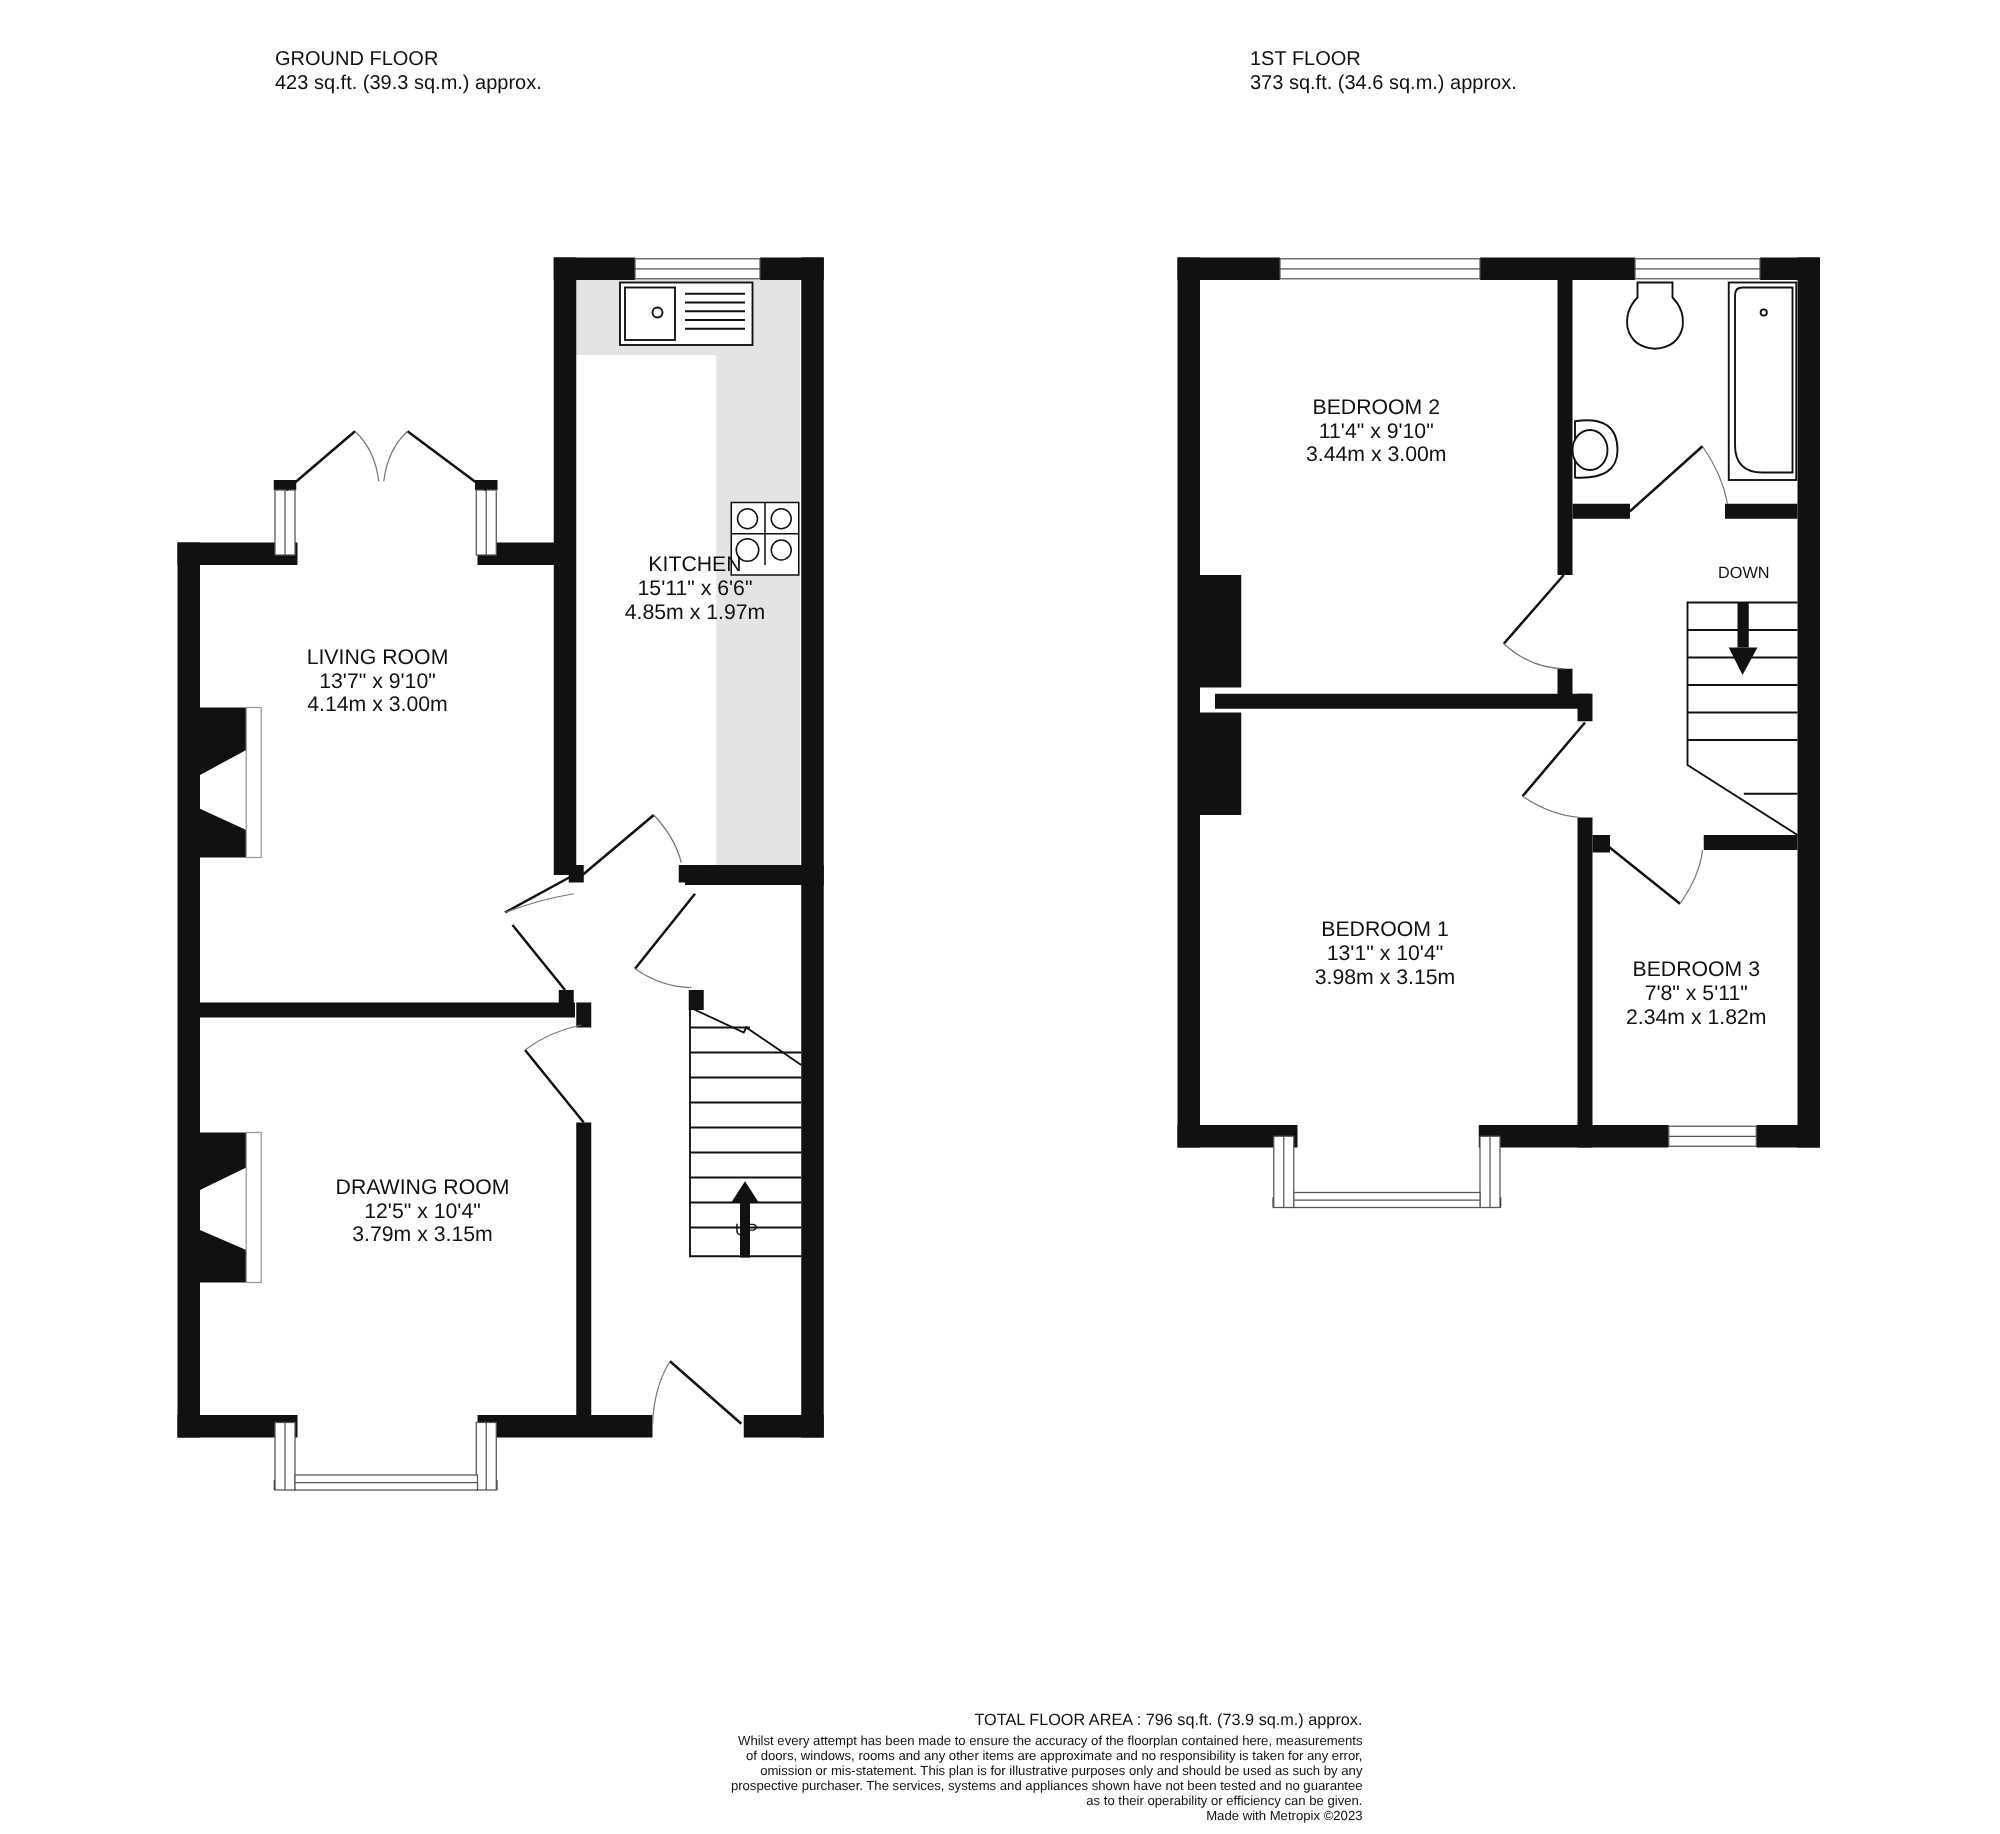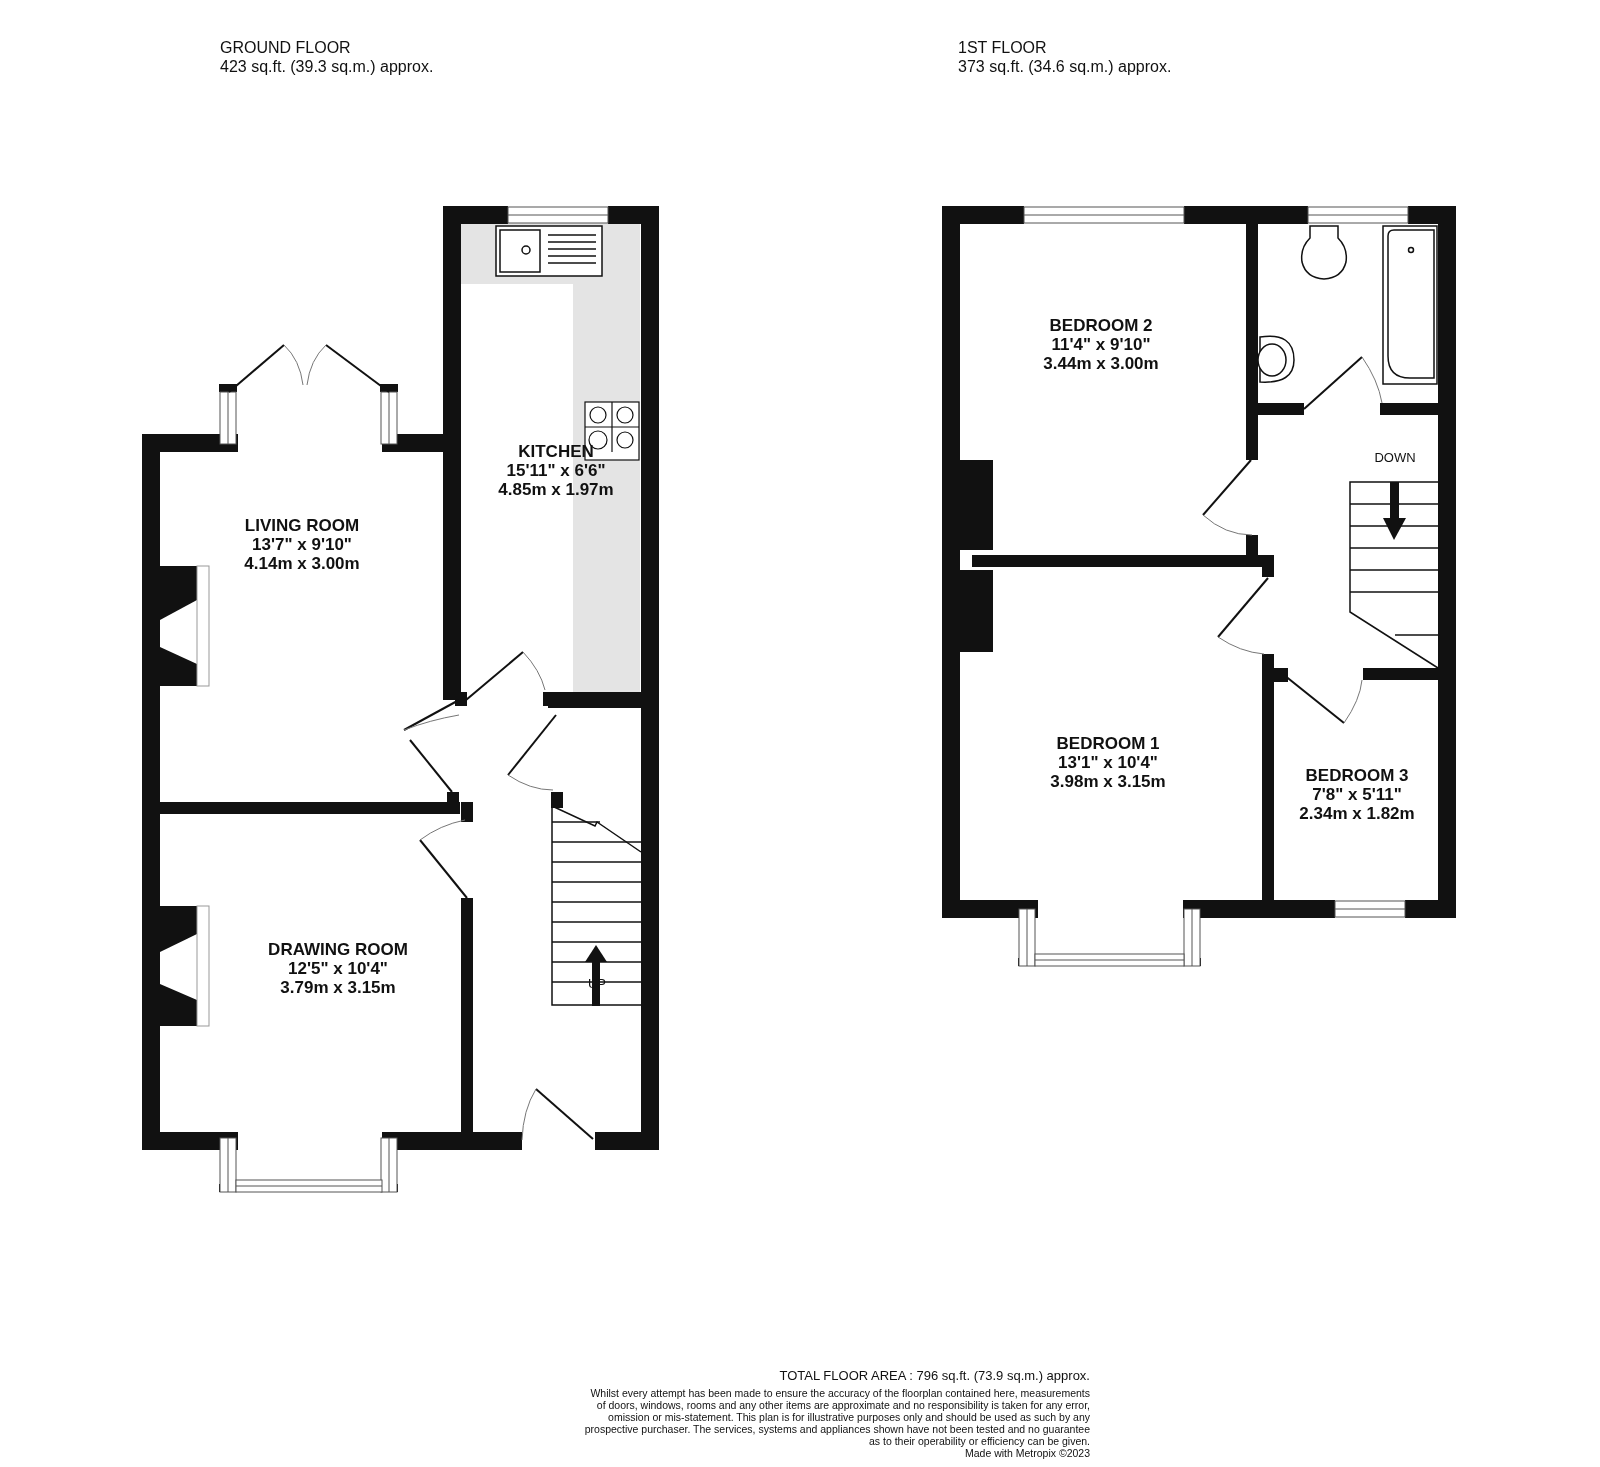--- a/index.html
+++ b/index.html
@@ -1,22 +1,22 @@
 <!DOCTYPE html>
 <html><head>
 <meta charset="utf-8">
 <style>
   html, body { margin:0; padding:0; background:#ffffff; }
   body { width:1600px; height:1467px; position:relative; overflow:hidden; font-family:"Liberation Sans", sans-serif; color:#111; }
   .floor-head { position:absolute; font-size:16px; line-height:19px; color:#111; }
   .floor-head .t { display:block; }
   #gf-head { left:220px; top:38px; width:300px; }
-  #ff-head { left:958px; top:38px; width:340px; }
+  #ff-head { left:1000px; top:38px; width:340px; }
   svg#plan { position:absolute; left:0; top:0; }
-  .room-label { position:absolute; text-align:center; font-weight:bold; font-size:17px; line-height:19px; color:#111; white-space:nowrap; transform:translateX(-50%); }
+  .room-label { position:absolute; text-align:center; font-weight:normal; font-size:17px; line-height:19px; color:#111; white-space:nowrap; transform:translateX(-50%); }
   .room-label span { display:block; }
   .small-label { position:absolute; font-size:13px; color:#111; transform:translateX(-50%); }
   #footer { position:absolute; left:510px; top:1368px; width:580px; text-align:right; color:#111; }
   #footer .total { font-size:13px; margin-bottom:4px; }
   #footer .disc { font-size:10.5px; line-height:12px; }
 </style>
 </head>
 <body>
 
 <div id="gf-head" class="floor-head">

